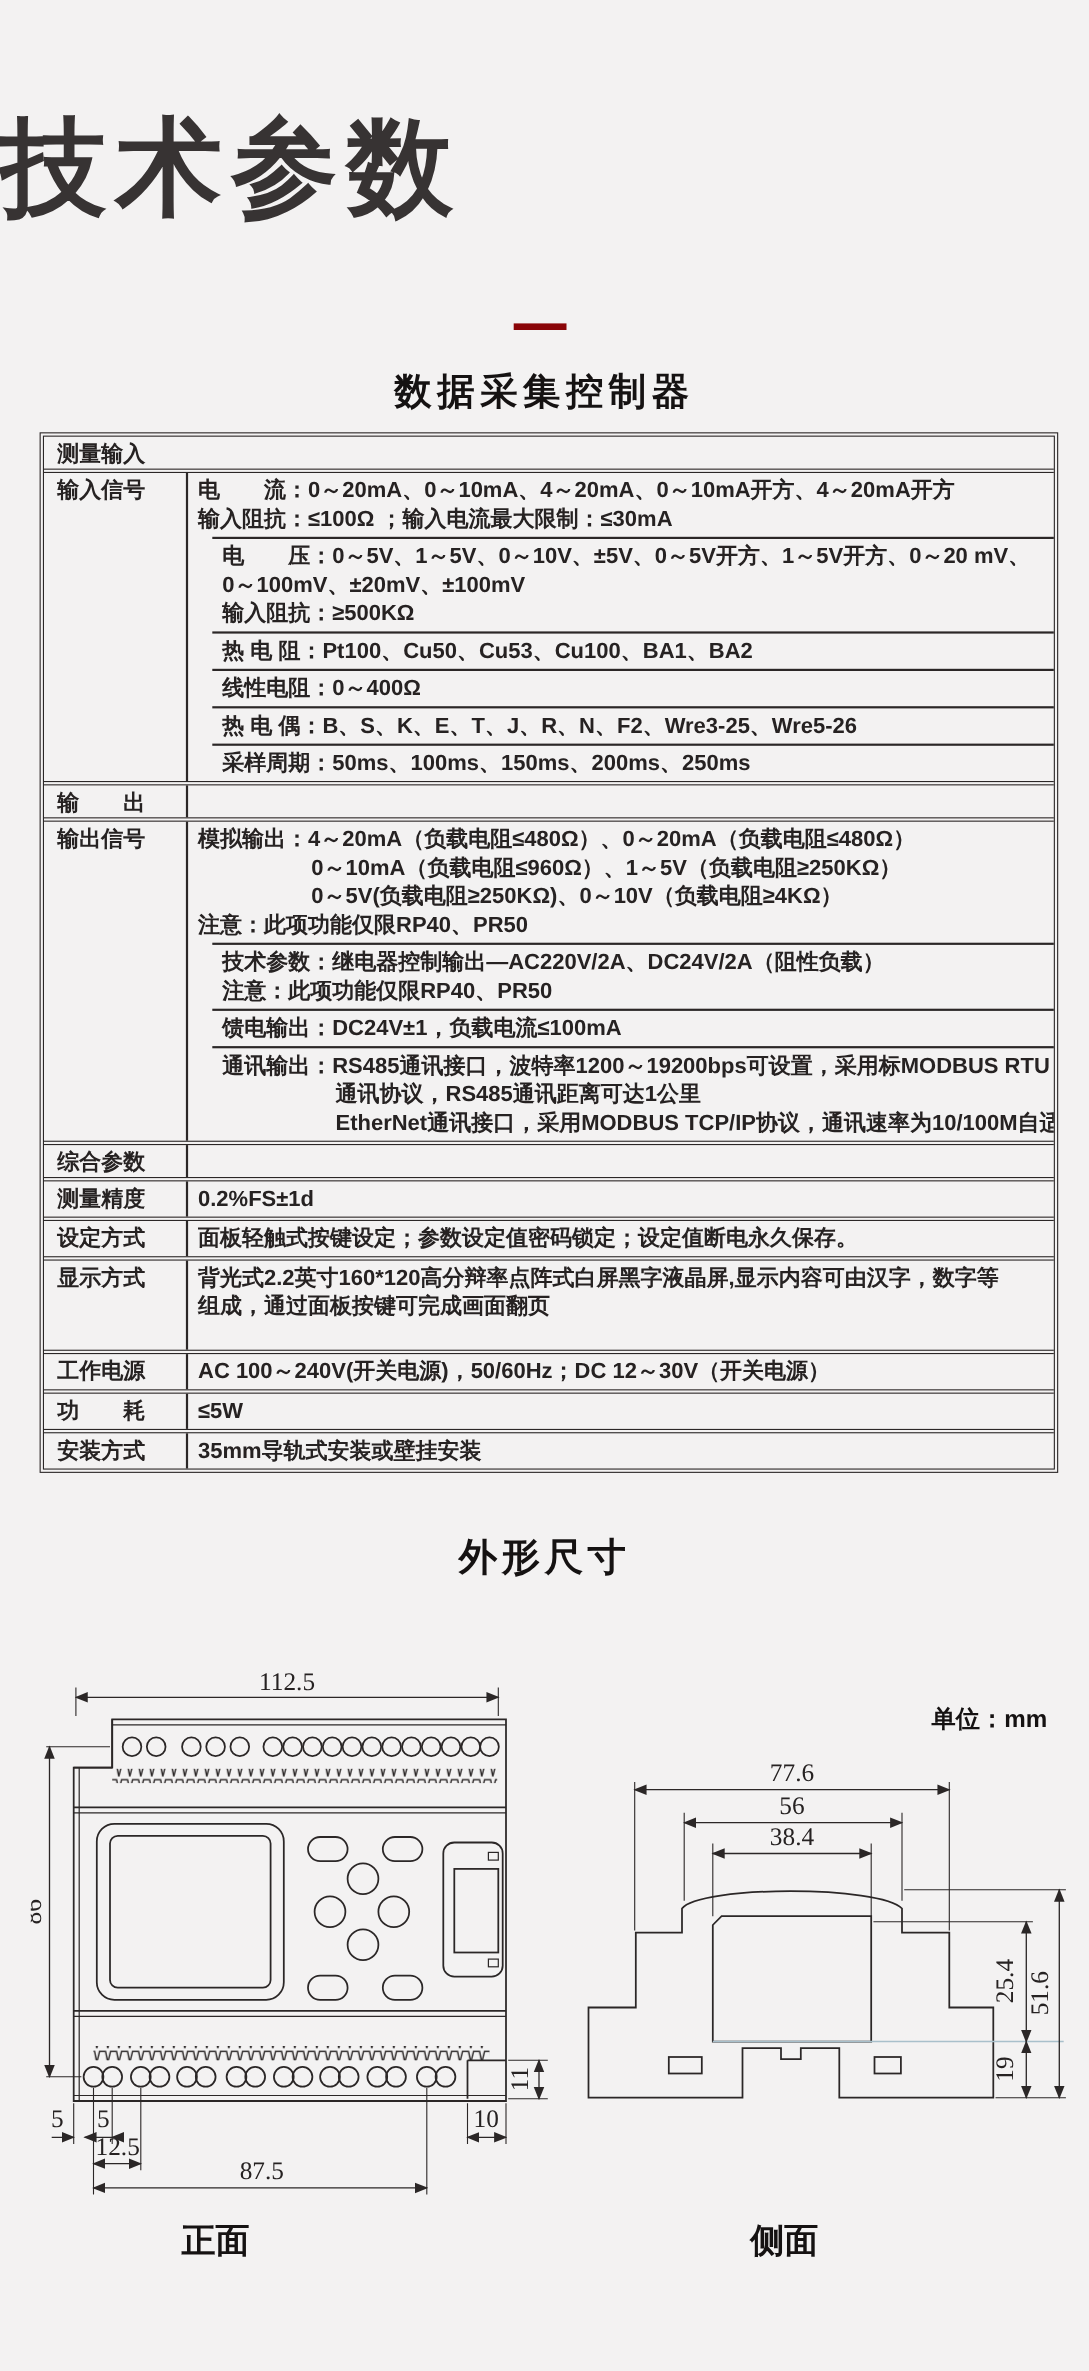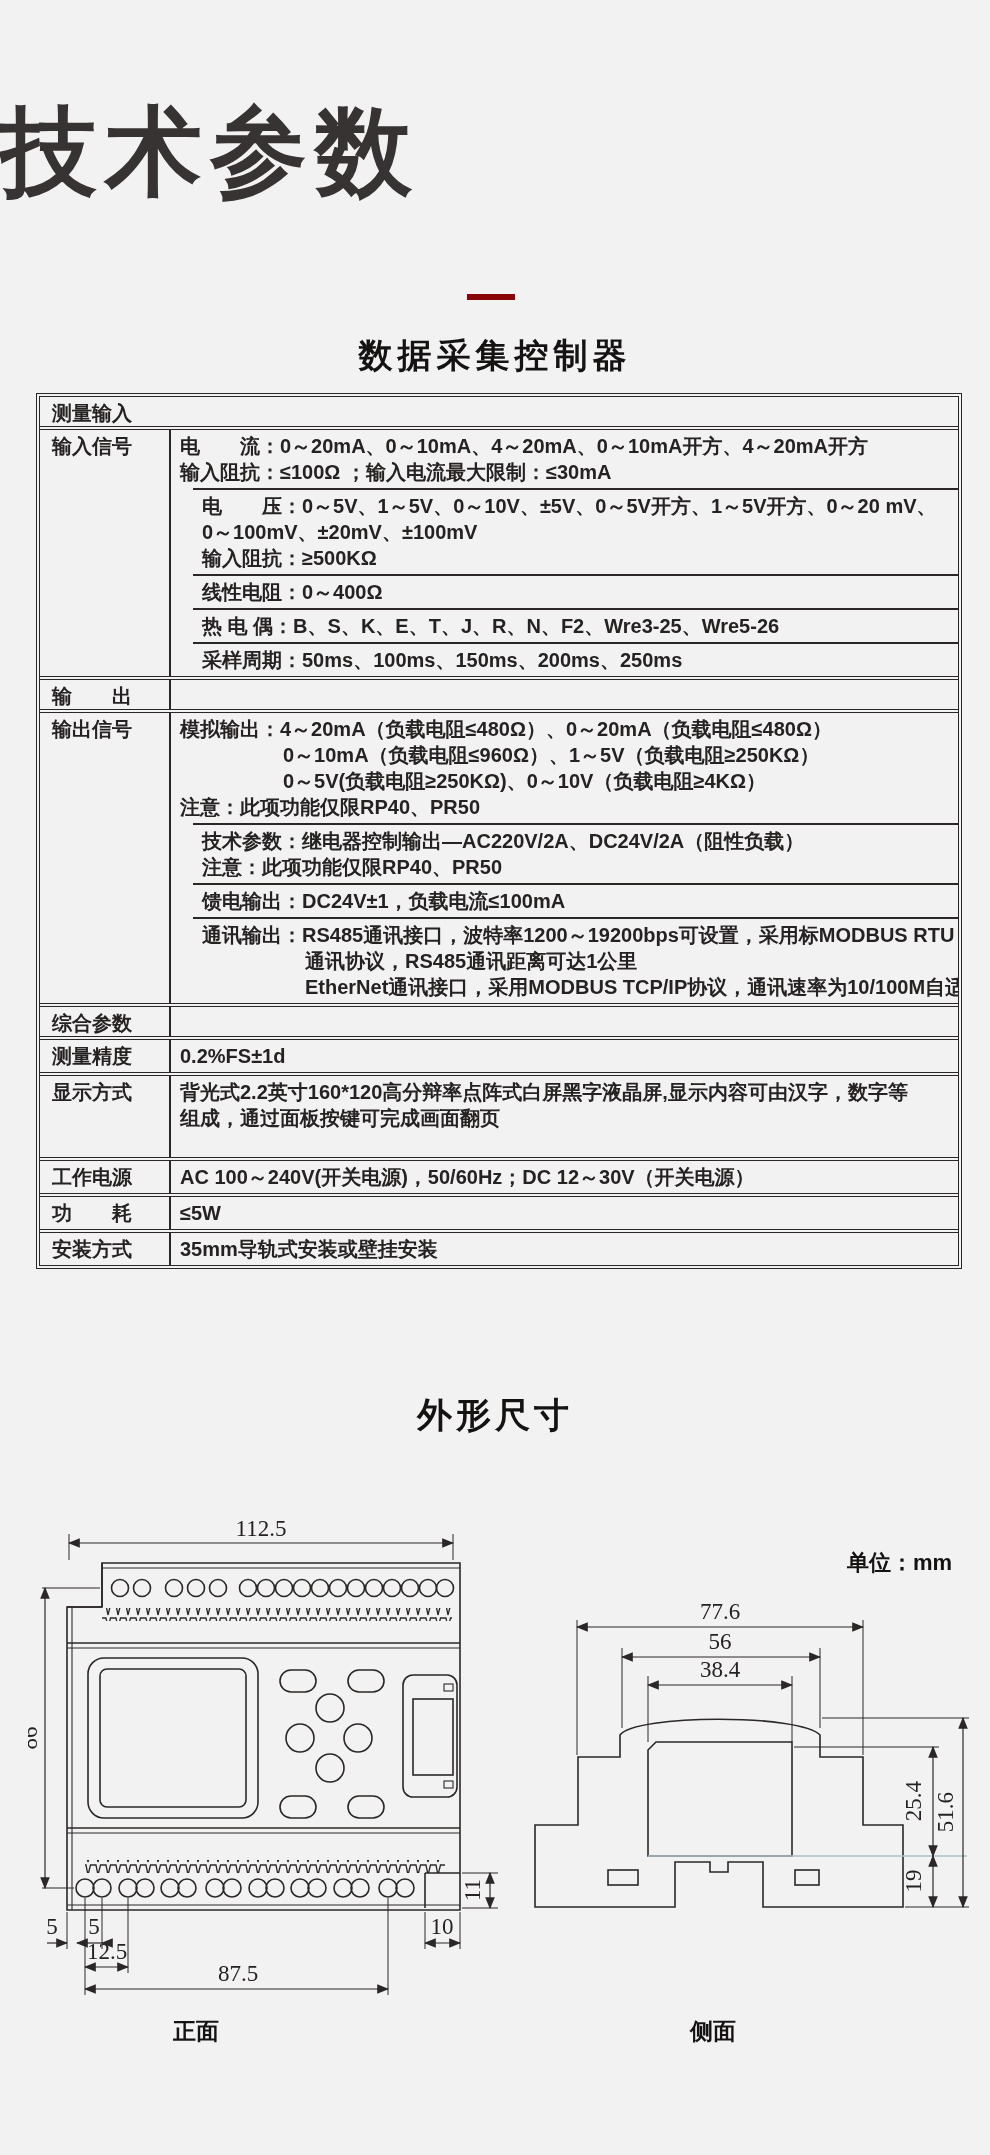--- a/index.html
+++ b/index.html
@@ -10,21 +10,21 @@
   .page-title{position:absolute;top:96px;left:0;right:0;margin:0;text-align:left;
     font-size:97px;font-weight:900;letter-spacing:8px;color:#373333;line-height:1.15;}
   .accent-divider{position:absolute;top:294px;left:467px;width:48px;height:6px;background:#8a0508;}
   .subtitle{position:absolute;top:333px;left:0;right:0;margin:0;text-align:center;
     font-size:34px;font-weight:900;letter-spacing:5px;color:#151212;}
   .outline-heading{position:absolute;top:1392px;left:0;right:0;margin:0;text-align:center;
     font-size:35px;font-weight:900;letter-spacing:4px;color:#151212;}
   .unit-label{position:absolute;top:1548px;left:840px;width:112px;text-align:right;
     font-size:22px;font-weight:700;color:#151212;}
   .view-label{position:absolute;top:2016px;width:140px;text-align:center;
-    font-size:23px;font-weight:900;color:#151212;}
+    font-size:31px;font-weight:900;color:#151212;}
   .view-label.front{left:126px;}
   .view-label.side{left:643px;}
 
   
   .spec{position:absolute;left:36px;top:393px;width:918px;border:4px double #2b2727;
     font-size:20px;font-weight:600;color:#262222;}
   .mrow{display:flex;border-bottom:4px double #2b2727;}
   .mrow:last-child{border-bottom:none;}
   .lab{flex:0 0 131px;border-right:2px solid #2b2727;padding:3px 0 0 12px;box-sizing:border-box;
     white-space:pre;line-height:26px;}
@@ -71,20 +71,23 @@
         <div class="group">
           <div class="ln">电　　流：0～20mA、0～10mA、4～20mA、0～10mA开方、4～20mA开方</div>
           <div class="ln">输入阻抗：≤100Ω ；输入电流最大限制：≤30mA</div>
         </div>
         <div class="group">
           <div class="ln">电　　压：0～5V、1～5V、0～10V、±5V、0～5V开方、1～5V开方、0～20 mV、</div>
           <div class="ln">0～100mV、±20mV、±100mV</div>
           <div class="ln">输入阻抗：≥500KΩ</div>
         </div>
         <div class="group">
+          <div class="ln">热 电 阻：Pt100、Cu50、Cu53、Cu100、BA1、BA2</div>
+        </div>
+        <div class="group">
           <div class="ln">线性电阻：0～400Ω</div>
         </div>
         <div class="group">
           <div class="ln">热 电 偶：B、S、K、E、T、J、R、N、F2、Wre3-25、Wre5-26</div>
         </div>
         <div class="group">
           <div class="ln">采样周期：50ms、100ms、150ms、200ms、250ms</div>
         </div>
       </div>
     </div>
@@ -129,20 +132,28 @@
 
     <div class="mrow">
       <div class="lab">测量精度</div>
       <div class="content">
           <div class="group">
             <div class="ln">0.2%FS±1d</div>
           </div>
         </div>
     </div>
 
+    <div class="mrow">
+      <div class="lab">设定方式</div>
+      <div class="content">
+          <div class="group">
+            <div class="ln">面板轻触式按键设定；参数设定值密码锁定；设定值断电永久保存。</div>
+          </div>
+        </div>
+    </div>
 
     <div class="mrow">
       <div class="lab">显示方式</div>
       <div class="content">
         <div class="group pad-bottom">
           <div class="ln">背光式2.2英寸160*120高分辩率点阵式白屏黑字液晶屏,显示内容可由汉字，数字等</div>
           <div class="ln">组成，通过面板按键可完成画面翻页</div>
         </div>
       </div>
     </div>

